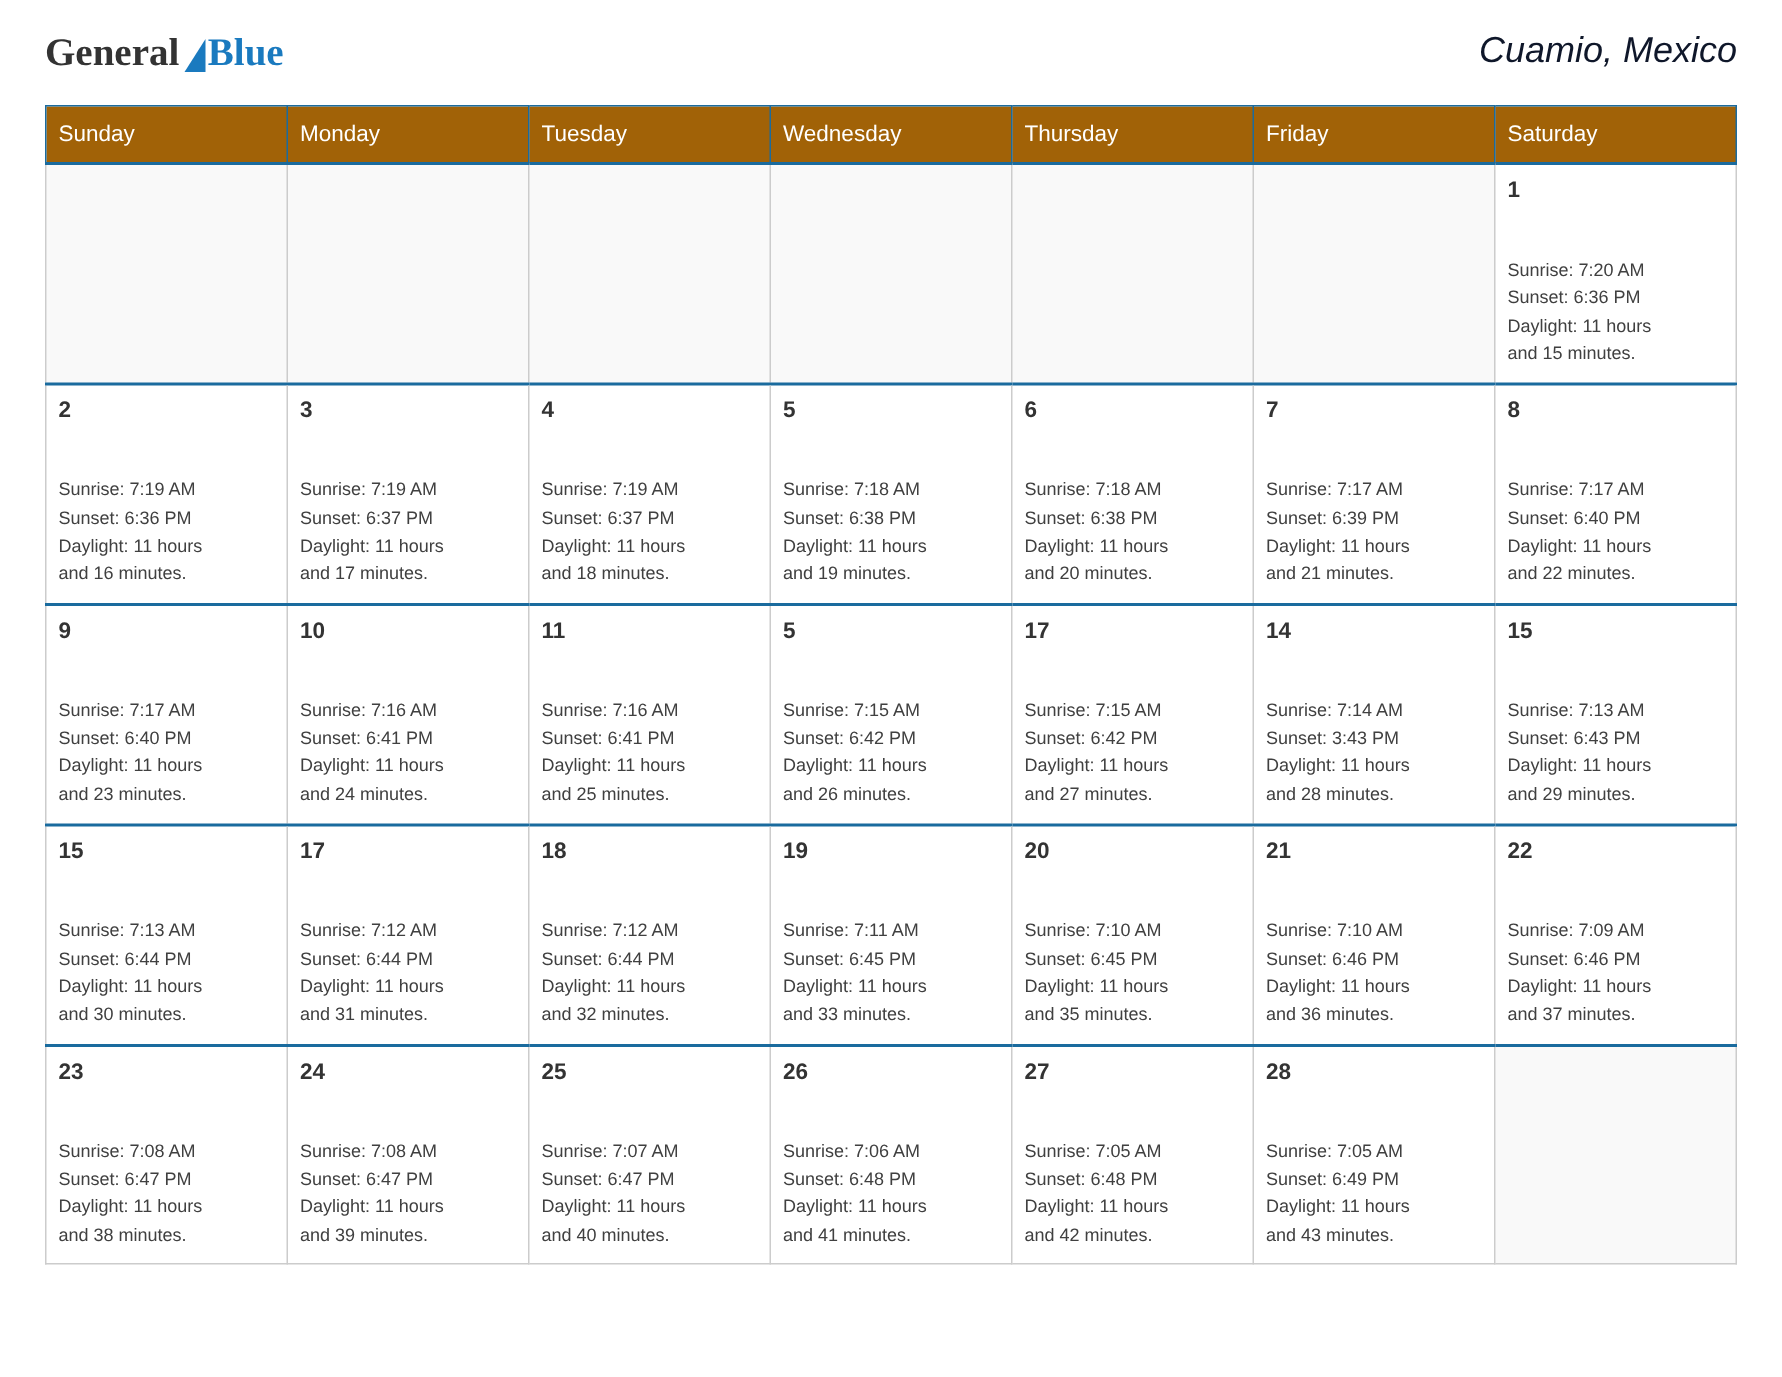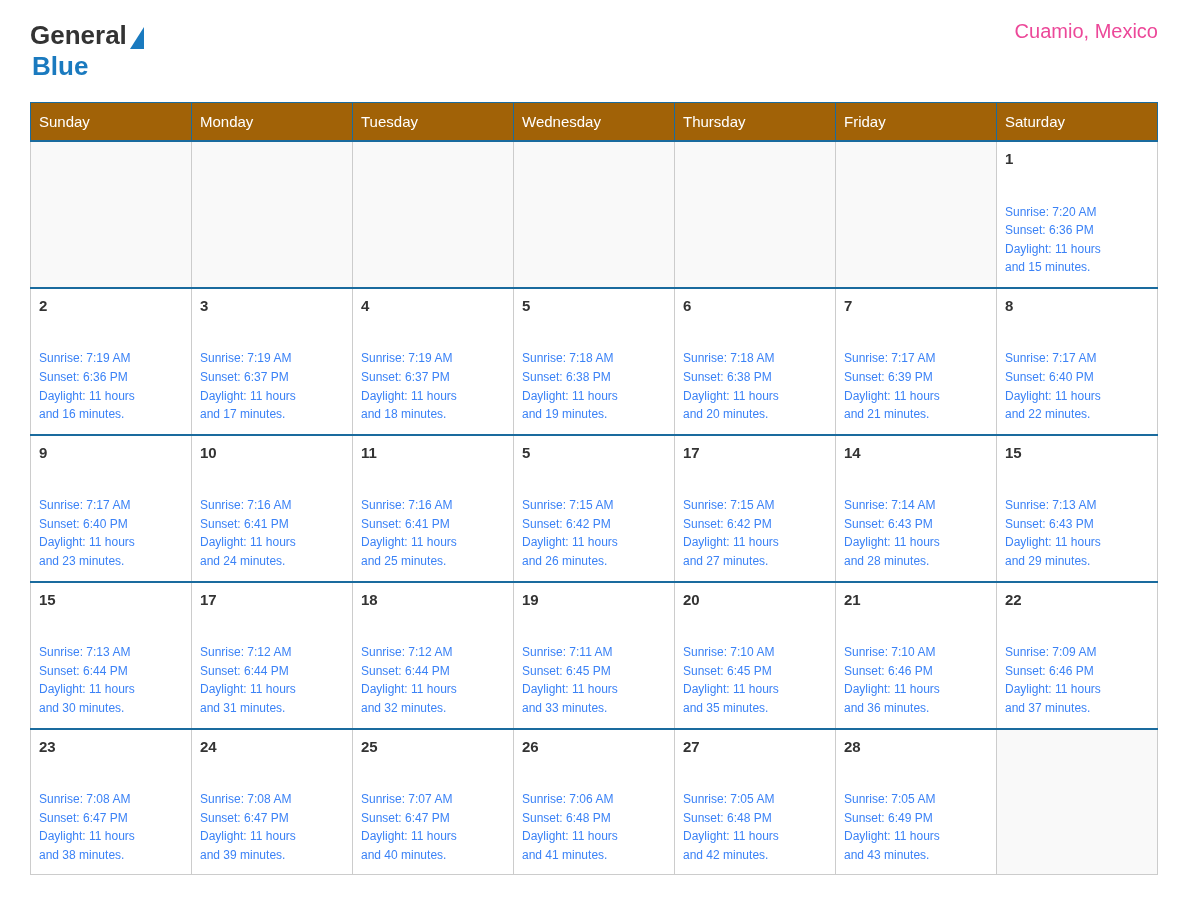--- a/index.html
+++ b/index.html
@@ -32,37 +32,39 @@
       margin-top: 4px;
     }
     .logo-blue {
       font-size: 26px;
       font-weight: bold;
       color: #1a7abf;
       margin-left: 2px;
     }
     .logo-wrapper {
       display: flex;
-      flex-direction: column;
+      flex-direction: row;
+      font-family: Liberation Serif, serif;
     }
     .logo-row1 {
       display: flex;
       align-items: center;
     }
     .title-section {
       text-align: right;
     }
     .month-title {
       font-size: 48px;
       font-weight: normal;
       color: #333;
     }
     .location {
-      font-size: 20px;
-      color: #ec4899;
+      font-size: 24px;
+      color: #0f172a;
+      font-style: italic;
     }
     
     .calendar {
       width: 100%;
       border-collapse: collapse;
     }
     .calendar thead th {
       background-color: #a16207;
       color: #fff;
       padding: 10px 8px;
@@ -84,21 +86,21 @@
       border-top: 2px solid #1a6b9e;
     }
     .day-number {
       font-size: 15px;
       font-weight: bold;
       display: block;
       margin-bottom: 3px;
     }
     .day-info {
       font-size: 12px;
-      color: #3b82f6;
+      color: #404040;
       line-height: 1.55;
       margin-top: 32px;
     }
     .empty-cell {
       background: #f9f9f9;
     }
   </style>
 </head>
 <body>
 
@@ -226,21 +228,21 @@
         <td>
           <span class="day-number">17</span>
           <div class="day-info" style="white-space: pre-line;">Sunrise: 7:15 AM
 Sunset: 6:42 PM
 Daylight: 11 hours
 and 27 minutes.</div>
         </td>
         <td>
           <span class="day-number">14</span>
           <div class="day-info" style="white-space: pre-line;">Sunrise: 7:14 AM
-Sunset: 6:43 PM
+Sunset: 3:43 PM
 Daylight: 11 hours
 and 28 minutes.</div>
         </td>
         <td>
           <span class="day-number">15</span>
           <div class="day-info" style="white-space: pre-line;">Sunrise: 7:13 AM
 Sunset: 6:43 PM
 Daylight: 11 hours
 and 29 minutes.</div>
         </td>

